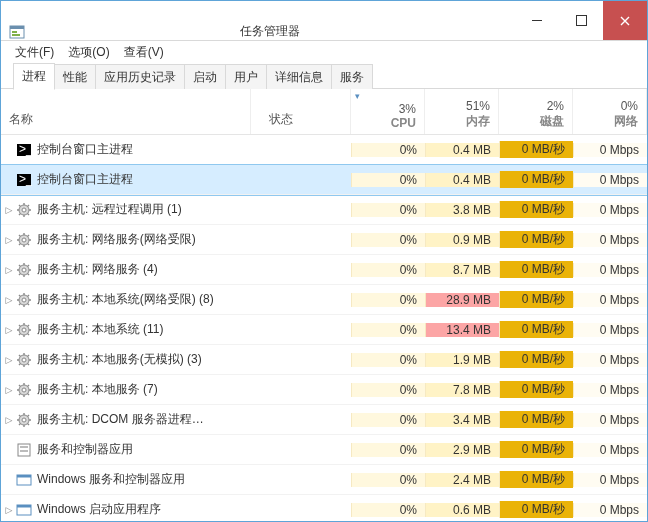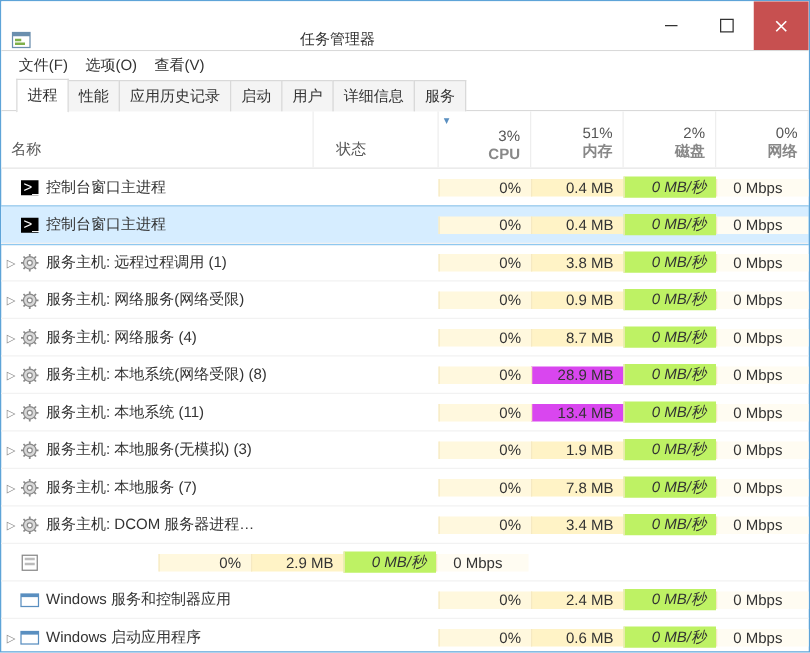--- a/index.html
+++ b/index.html
@@ -30,23 +30,23 @@
 .rows{overflow-y:scroll;height:calc(100% - 46px);}
 .row{display:flex;height:30px;align-items:center;border-bottom:1px solid #f2f2f2;}
 .row.selected{background:#d6edff;outline:1px solid #8fc8ef;}
 .row .exp{width:14px;text-align:center;color:#888;font-size:9px;flex-shrink:0;padding-left:2px;}
 .row .ico{width:18px;height:16px;flex-shrink:0;display:flex;align-items:center;justify-content:center;margin-right:4px;}
 .row .nm{flex:1;white-space:nowrap;overflow:hidden;text-overflow:ellipsis;color:#333;padding-right:4px;}
 .row .st{width:90px;flex-shrink:0;}
 .row .mc{width:74px;flex-shrink:0;text-align:right;padding-right:8px;color:#333;border-left:1px solid #f6e9c2;}
 .row .mc.cpu{background:#fff8de;}
 .row .mc.mem{background:#fff3c6;}
-.row .mc.dsk{background:#bef264;font-style:italic;}
-.row .mc.net{background:#fffcf2;text-align:center;}
-.row .mc.mem2{background:#d946ef;}
+.row .mc.dsk{background:#eab308;}
+.row .mc.net{background:#fffcf2;}
+.row .mc.mem2{background:#fca5a5;}
 
 .rows::-webkit-scrollbar{width:16px;background:#f0f0f0;}
 .rows::-webkit-scrollbar-thumb{background:#c2c2c2;border:1px solid #a8a8a8;}
 
 .svc-icon svg,.gear-icon svg,.win-icon svg,.app-icon svg,.cmd-icon svg{width:16px;height:16px;}
 </style>
 </head>
 <body>
 
 <div class="titlebar">
@@ -341,20 +341,21 @@
       </div>
       <div class="row">
         <div class="exp"></div>
         <div class="ico app-icon">
           <svg viewBox="0 0 16 16">
             <rect x="2" y="2" width="12" height="12" fill="#fff" stroke="#888"></rect>
             <rect x="4" y="4" width="8" height="2" fill="#bbb"></rect>
             <rect x="4" y="8" width="8" height="2" fill="#bbb"></rect>
           </svg>
         </div>
+        <div class="nm">服务和控制器应用</div>
         <div class="st"></div>
         <div class="mc cpu">0%</div>
         <div class="mc mem">2.9 MB</div>
         <div class="mc dsk">0 MB/秒</div>
         <div class="mc net">0 Mbps</div>
       </div>
       <div class="row">
         <div class="exp"></div>
         <div class="ico win-icon">
           <svg viewBox="0 0 16 16">

